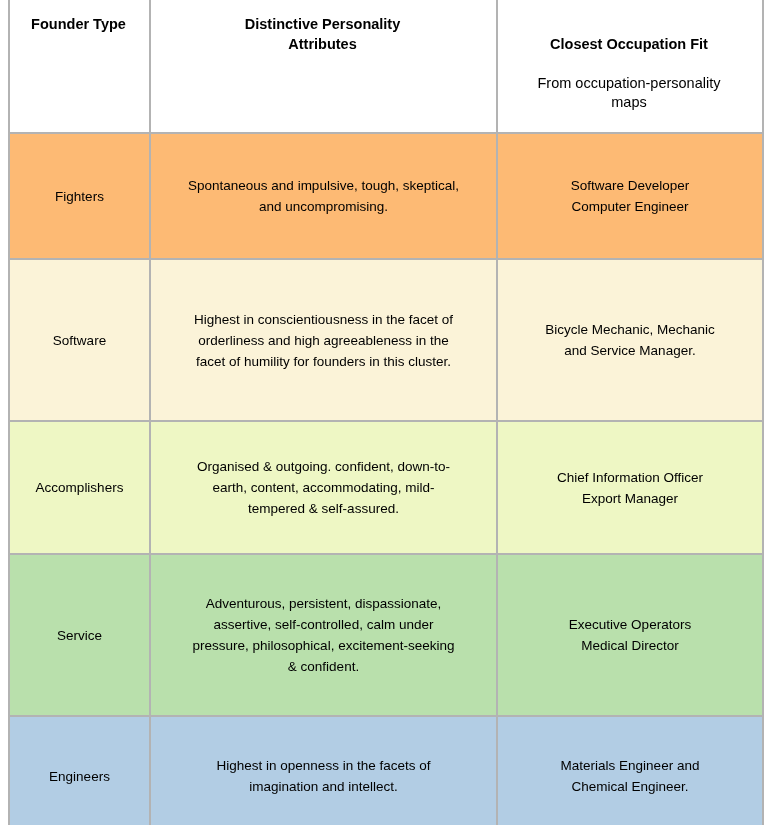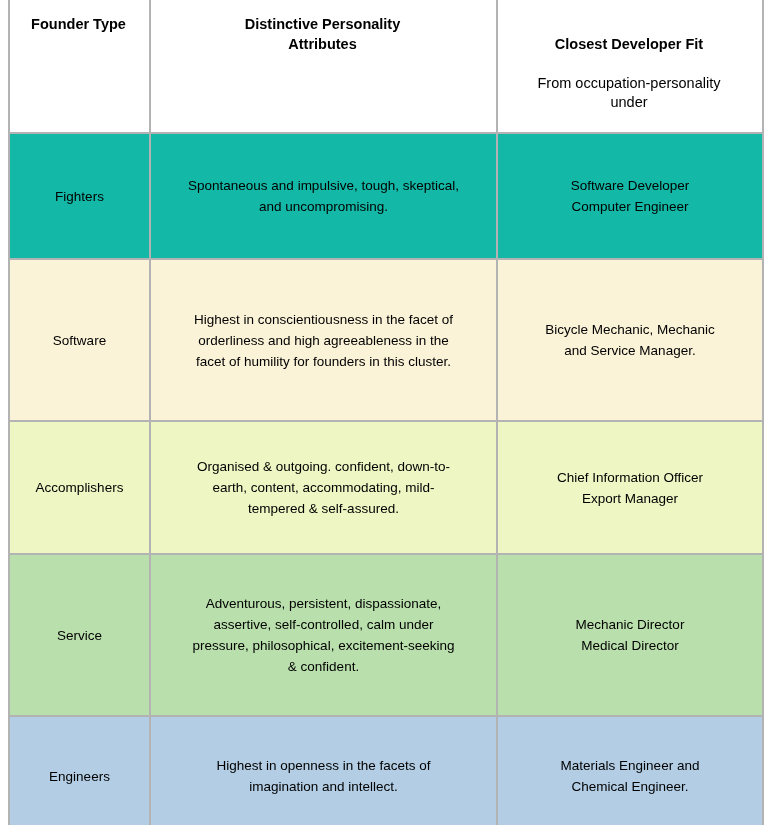--- a/index.html
+++ b/index.html
@@ -68,28 +68,28 @@
       <col class="c1">
         <col class="c2">
         <col class="c3">
     </colgroup>
     <thead>
       <tr>
         <th>Founder Type</th>
         <th>Distinctive Personality
 Attributes</th>
         <th>
-          <div>Closest Developer Fit</div>
+          <div>Closest Occupation Fit</div>
           <div class="subtitle">From occupation-personality
-under</div>
+maps</div>
         </th>
       </tr>
     </thead>
     <tbody>
-      <tr class="r1" style="background-color: #14b8a6; padding-left: 10px;">
+      <tr class="r1" style="background-color: #fdba74; padding-left: 10px;">
         <td>Fighters</td>
         <td>Spontaneous and impulsive, tough, skeptical,
 and uncompromising.</td>
         <td>Software Developer
 Computer Engineer</td>
       </tr>
       <tr class="r2" style="background-color: rgb(251, 243, 216);">
         <td>Software</td>
         <td>Highest in conscientiousness in the facet of
 orderliness and high agreeableness in the
@@ -104,21 +104,21 @@
 tempered &amp; self-assured.</td>
         <td>Chief Information Officer
 Export Manager</td>
       </tr>
       <tr class="r4" style="background-color: rgb(185, 224, 172);">
         <td>Service</td>
         <td>Adventurous, persistent, dispassionate,
 assertive, self-controlled, calm under
 pressure, philosophical, excitement-seeking
 &amp; confident.</td>
-        <td>Mechanic Director
+        <td>Executive Operators
 Medical Director</td>
       </tr>
       <tr class="r5" style="background-color: rgb(178, 205, 228);">
         <td>Engineers</td>
         <td>Highest in openness in the facets of
 imagination and intellect.</td>
         <td>Materials Engineer and
 Chemical Engineer.</td>
       </tr>
     </tbody>

